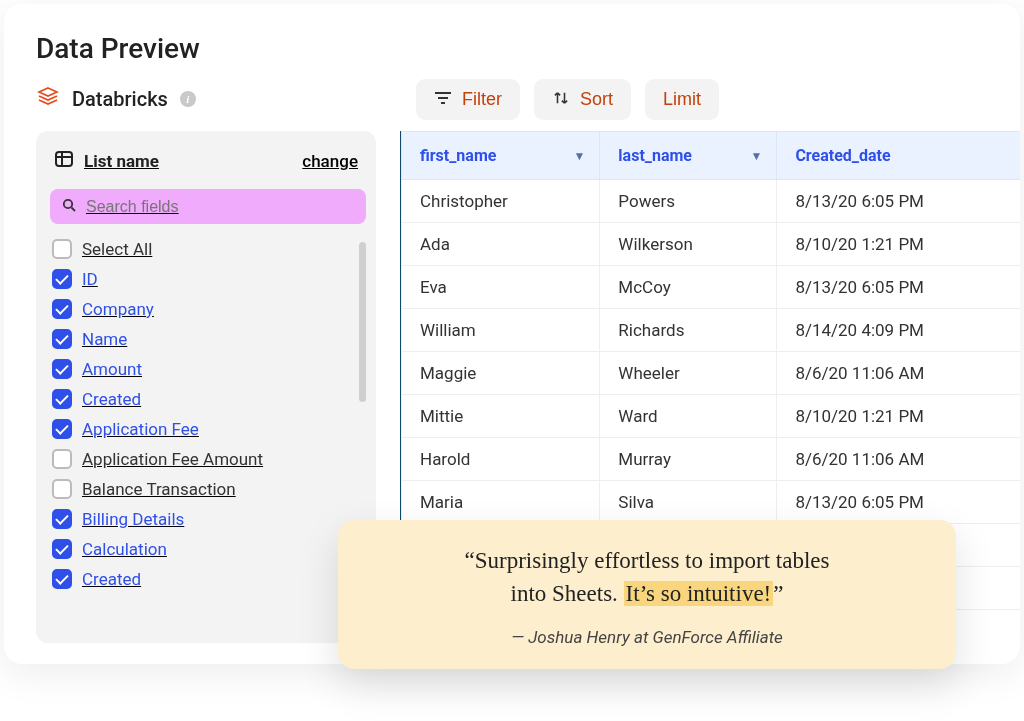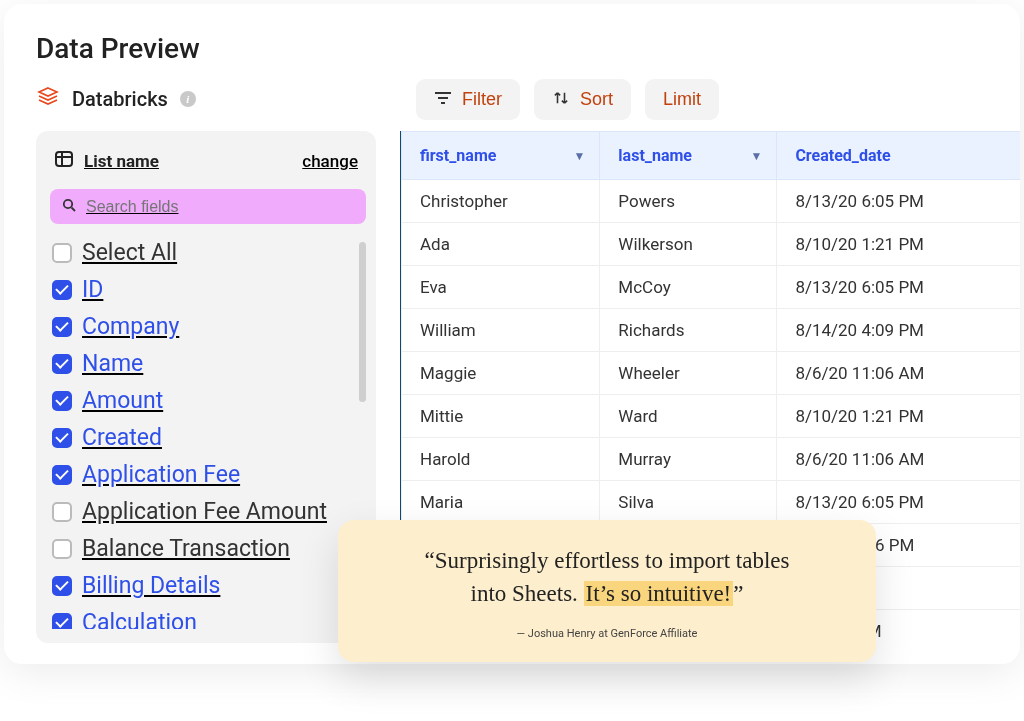--- a/index.html
+++ b/index.html
@@ -14,36 +14,36 @@
   .btn { background: #f3f3f3; border: none; border-radius: 9px; padding: 10px 18px; font-size: 18px; color: #c2410c; display: flex; align-items: center; gap: 10px; cursor: pointer; }
   .body { display: flex; padding: 0 0 0 32px; gap: 24px; height: calc(100% - 120px); }
   .sidebar { width: 340px; background: #f3f3f3; border-radius: 12px; padding: 14px 10px 14px 14px; display: flex; flex-direction: column; gap: 10px; text-decoration: underline; }
   .list-hdr { display: flex; align-items: center; justify-content: space-between; padding: 4px 8px 6px 4px; }
   .list-hdr-left { display: flex; align-items: center; gap: 10px; }
   .list-name { font-size: 17px; font-weight: 700; color: #222; }
   .change-link { color: #000000; font-size: 17px; font-weight: 500; cursor: pointer; }
   .search-wrap { background: #f0abfc; border-radius: 8px; display: flex; align-items: center; padding: 8px 12px; gap: 10px; }
   .search-wrap input { border: none; outline: none; font-size: 16px; color: #666; flex: 1; background: transparent; }
   .fields { flex: 1; overflow: hidden; position: relative; padding-right: 10px; }
-  .field { display: flex; align-items: center; gap: 10px; padding: 5px 2px; font-size: 23px; }
+  .field { display: flex; align-items: center; gap: 10px; padding: 5px 2px; font-size: 17px; }
   .cb { width: 20px; height: 20px; border-radius: 5px; border: 2px solid #bbb; background: #fff; display: flex; align-items: center; justify-content: center; flex-shrink: 0; }
   .cb.checked { background: #2e4fe8; border-color: #2e4fe8; }
   .cb.checked::after { content: ""; width: 10px; height: 5px; border-left: 2px solid #fff; border-bottom: 2px solid #fff; transform: rotate(-45deg) translate(1px,-1px); }
   .field .lbl { color: #333; }
   .field.sel .lbl { color: #2e4fe8; }
   .scroll-ind { position: absolute; right: 0; top: 8px; width: 7px; height: 160px; background: #cfcfcf; border-radius: 4px; }
   .tablewrap { flex: 1; overflow: hidden; border-left: 1px solid #0c4a6e; }
   table { border-collapse: collapse; width: 100%; min-width: 640px; }
   thead th { background: #eaf1ff; color: #2e4fe8; font-size: 16px; font-weight: 700; text-align: left; padding: 14px 18px; border: 1px solid #dbe6fb; position: relative; }
   thead th .chev { position: absolute; right: 14px; top: 50%; transform: translateY(-50%); color: #5a6ea8; font-size: 12px; }
   tbody td { padding: 11px 18px; border: 1px solid #eee; font-size: 17px; color: #333; white-space: nowrap; }
-  .quote-card { position: absolute; left: 338px; top: 520px; width: 538px; background: #fdeecd; border-radius: 16px; padding: 24px 40px 22px 40px; box-shadow: 0 16px 40px rgba(0,0,0,0.12); text-align: center; }
+  .quote-card { position: absolute; left: 338px; top: 520px; width: 618px; background: #fdeecd; border-radius: 16px; padding: 24px 40px 22px 40px; box-shadow: 0 16px 40px rgba(0,0,0,0.12); text-align: center; }
   .quote-text { font-family: Georgia, "Times New Roman", serif; font-size: 23px; color: #222; line-height: 1.45; font-weight: 500; }
   .hl { background: #f9d67e; padding: 0 2px; }
-  .quote-attr { font-size: 11px; color: #444; margin-top: 16px; }
+  .quote-attr { font-size: 17px; color: #444; margin-top: 16px; font-style: italic; }
   
   .ic-filter, .ic-sort { width: 18px; height: 14px; display: inline-block; }
   .ic-search { width: 14px; height: 14px; }
 </style>
 </head>
 <body>
 
 <div class="panel">
   <div class="title">Data Preview</div>
 

